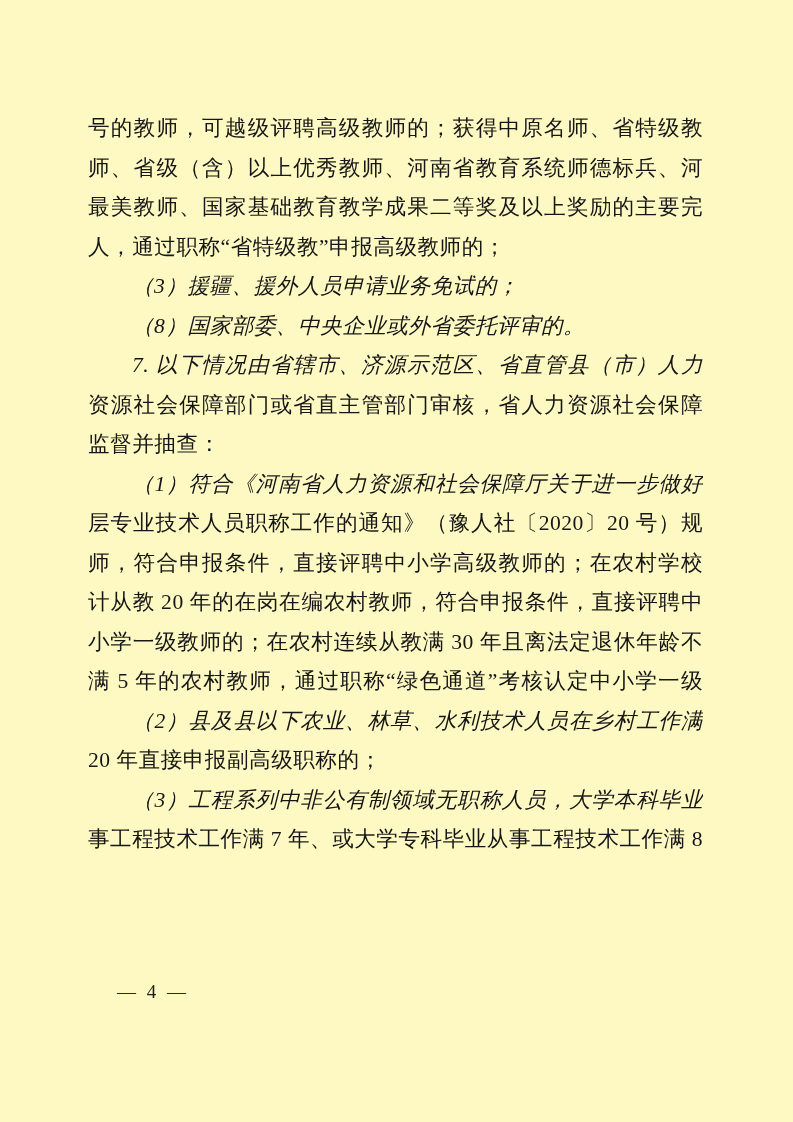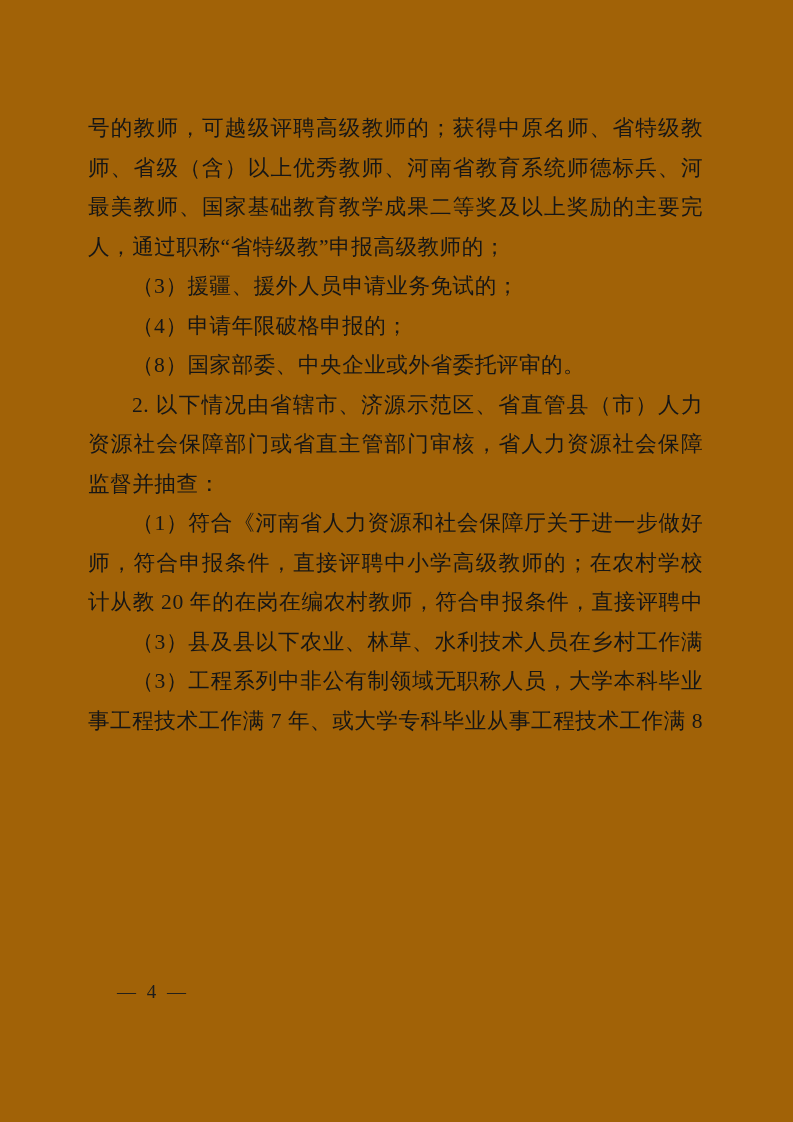--- a/index.html
+++ b/index.html
@@ -4,21 +4,21 @@
 <style>
   * { margin: 0; padding: 0; box-sizing: border-box; }
   html, body {
     width: 793px; height: 1122px;
     background: #ffffff;
     font-family: "Liberation Serif", serif;
   }
   .page {
     position: relative;
     width: 793px; height: 1122px;
-    background: #a16207;
+    background: #fef9c3;
     overflow: hidden;
   }
   .doc-body {
     position: absolute;
     left: 88px; top: 109px;
     width: 615px;
     color: #161616;
     font-size: 21.6px;
   }
   .line {
@@ -27,46 +27,50 @@
     overflow: hidden;
     letter-spacing: 0.5px;
   }
   .line.just {
     text-align: justify;
     text-align-last: justify;
     text-justify: inter-character;
   }
   .line.indent {
     padding-left: 44px;
+    font-style: italic;
   }
   .page-number {
     position: absolute;
     left: 117px; top: 981px;
     font-size: 19px;
     color: #1c1c1c;
     letter-spacing: 3px;
     white-space: nowrap;
   }
 </style>
 </head>
 <body>
 
 <div class="page">
   <div class="doc-body">
       <div class="line just">号的教师，可越级评聘高级教师的；获得中原名师、省特级教</div>
       <div class="line just">师、省级（含）以上优秀教师、河南省教育系统师德标兵、河南</div>
       <div class="line just">最美教师、国家基础教育教学成果二等奖及以上奖励的主要完成</div>
       <div class="line">人，通过职称“省特级教”申报高级教师的；</div>
       <div class="line indent">（3）援疆、援外人员申请业务免试的；</div>
-      <div class="line indent">（4）申请年限破格申报的；</div>
       <div class="line indent">（8）国家部委、中央企业或外省委托评审的。</div>
-      <div class="line indent just">2. 以下情况由省辖市、济源示范区、省直管县（市）人力</div>
+      <div class="line indent just">7. 以下情况由省辖市、济源示范区、省直管县（市）人力</div>
       <div class="line just">资源社会保障部门或省直主管部门审核，省人力资源社会保障厅</div>
       <div class="line">监督并抽查：</div>
       <div class="line indent just">（1）符合《河南省人力资源和社会保障厅关于进一步做好基</div>
+      <div class="line just">层专业技术人员职称工作的通知》（豫人社〔2020〕20 号）规</div>
       <div class="line just">师，符合申报条件，直接评聘中小学高级教师的；在农村学校累</div>
       <div class="line just">计从教 20 年的在岗在编农村教师，符合申报条件，直接评聘中</div>
-      <div class="line indent just">（3）县及县以下农业、林草、水利技术人员在乡村工作满</div>
+      <div class="line just">小学一级教师的；在农村连续从教满 30 年且离法定退休年龄不</div>
+      <div class="line just">满 5 年的农村教师，通过职称“绿色通道”考核认定中小学一级</div>
+      <div class="line indent just">（2）县及县以下农业、林草、水利技术人员在乡村工作满</div>
+      <div class="line">20 年直接申报副高级职称的；</div>
       <div class="line indent just">（3）工程系列中非公有制领域无职称人员，大学本科毕业从</div>
       <div class="line just">事工程技术工作满 7 年、或大学专科毕业从事工程技术工作满 8</div>
     </div>
   <div class="page-number">— 4 —</div>
 </div>
 
 </body></html>

